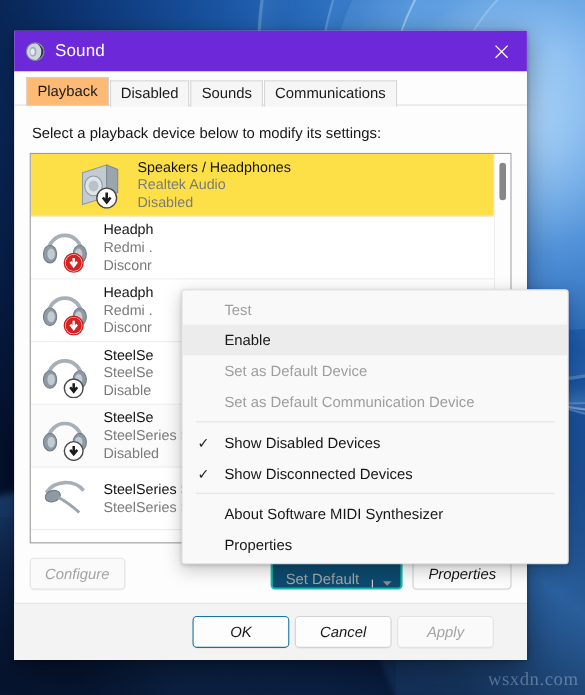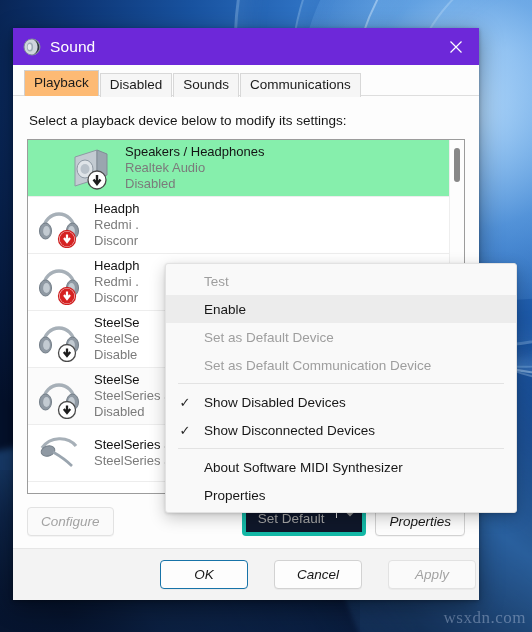--- a/index.html
+++ b/index.html
@@ -169,21 +169,21 @@
     position: relative;
     overflow: hidden;
   }
   .dev-row {
     display: flex;
     align-items: center;
     height: 57px;
     padding-left: 8px;
     border-bottom: 1px solid #ededed;
   }
-  .dev-row.selected { background: #86efac; padding-left: 39px; }
+  .dev-row.selected { background: #fde047; padding-left: 39px; }
   .dev-row.alt { background: #fbfbfb; }
 
   .dev-icon {
     width: 48px; height: 46px;
     flex: none;
     margin-right: 10px;
     position: relative;
   }
   .dev-text { min-width: 0; }
   .dev-name {
@@ -232,25 +232,25 @@
     color: #171717;
     display: flex; align-items: center; justify-content: center;
     box-shadow: 0 1px 0 rgba(0,0,0,.035);
     font-style: italic;
   }
   .btn.disabled { color: #a3a3a3; background: #fafafa; border-color: #e2e2e2; }
   .btn.default  { border: 1.6px solid #1773a8; }
   .spacer { flex: 1; }
 
   .split {
-    display: flex; align-items: flex-start;
+    display: flex; align-items: flex-end;
     height: 29px;
-    border: 4px solid #14b8a6;
+    border: 2px solid #14b8a6;
     border-radius: 4px;
-    background: #0f172a;
+    background: #0c4a6e;
     margin-right: 9px;
   }
   .split-main {
     padding: 0 12px;
     font-size: 13.5px;
     color: #a3a3a3;
     display: flex; align-items: center;
   }
   .split-arrow {
     width: 26px;
@@ -259,22 +259,22 @@
     color: #8e8e8e;
     font-size: 9px;
   }
 
   .dialog-footer {
     flex: none;
     height: 52px;
     background: #f3f3f3;
     border-top: 1px solid #e6e6e6;
     display: flex; align-items: center; justify-content: flex-end;
-    padding-right: 3px;
-    gap: 26px;
+    padding-right: 30px;
+    gap: 5px;
   }
   .dialog-footer .btn { min-width: 88px; }
 
   
   #context-menu {
     position: absolute;
     left: 152px; top: 198px;
     width: 352px;
     background: #f9f9f9;
     border: 1px solid #e2e2e2;

